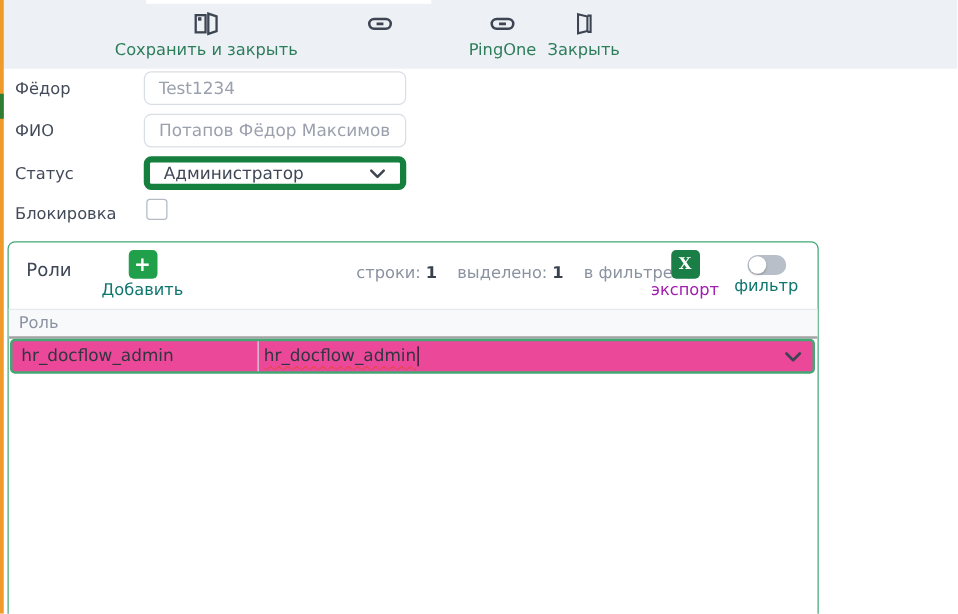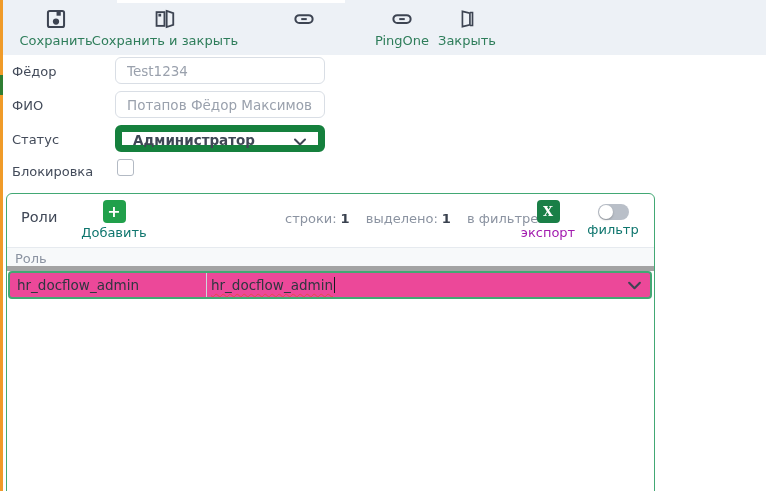--- a/index.html
+++ b/index.html
@@ -17,22 +17,22 @@
   .tbtn { position:absolute; top:7px; height:44px; display:flex; flex-direction:column;
           align-items:center; justify-content:flex-start; gap:2px; cursor:pointer; }
   .tbtn .ticon { height:24px; display:flex; align-items:center; justify-content:center; }
   .tbtn .tlabel { font-size:13px; color:#2e7d5a; white-space:nowrap; }
 
   
   .field-label { position:absolute; font-size:13px; color:#434b5a; }
   .txt-input { position:absolute; width:210px; height:27px; border:1px solid #d9dee5; border-radius:6px;
                padding:0 11px; font-size:13.5px; color:#9aa1ad; background:#fff; outline:none;
                font-family:"DejaVu Sans","Liberation Sans",sans-serif; }
-  .sel { position:absolute; width:210px; height:27px; border:7px solid #15803d; border-radius:6px;
-         background:#fff; display:flex; padding:0 11px; cursor:pointer;font-weight:bold; }
+  .sel { position:absolute; width:210px; height:27px; border:5px solid #15803d; border-radius:6px;
+         background:#fff; display:flex; align-items:center; padding:0 11px; cursor:pointer; }
   .sel .sel-text { font-size:13.5px; color:#3f4756; flex:1; }
   .checkbox { position:absolute; width:17px; height:17px; border:1.5px solid #b3bac4; border-radius:3px;
               background:#fff; cursor:pointer; }
 
   
   .roles-panel { position:absolute; left:6px; top:193px; width:649px; height:305px;
                  border:1px solid #42a874; border-radius:6px; background:#fff; }
   .panel-title { position:absolute; left:14px; top:15px; font-size:14.5px; color:#3f4756; }
   .pcol { position:absolute; top:6px; height:44px; display:flex; flex-direction:column; align-items:center;
           gap:2px; cursor:pointer; }
@@ -45,21 +45,21 @@
   .toggle { width:31px; height:16px; border-radius:8px; background:#b9bfc8; position:relative; margin-top:4px; cursor:pointer; }
   .toggle .knob { position:absolute; left:1px; top:1px; width:14px; height:14px; border-radius:50%;
                   background:#fff; box-shadow:0 1px 2px rgba(0,0,0,.25); }
 
   .stats { position:absolute; left:278px; top:17px; font-size:13px; white-space:nowrap; }
   .stats .slabel { color:#8b93a1; }
   .stats .snum { color:#39414e; font-weight:bold; margin-left:4px; }
   .stats .gap { display:inline-block; width:12px; }
 
   .grid-header { position:absolute; left:0; top:53px; width:647px; height:24px; background:#f7f9fa;
-                 border-top:1px solid #e6eaef; border-bottom:5px solid #a3a3a3;
+                 border-top:1px solid #e6eaef; border-bottom:2px solid #a3a3a3;
                  font-size:13px; color:#8b93a1; line-height:22px; padding-left:8px; }
 
   .grid-row { position:absolute; left:1px; top:77px; width:644px; height:28px; background:#ec4899;
               border:2px solid #42a874; border-radius:4px; display:flex; align-items:stretch; cursor:pointer; }
   .row-cell { width:197px; padding-left:7px; font-size:13.5px; color:#2f3640; display:flex; align-items:center;
               border-right:1px solid #cfd5dc; }
   .row-editor { flex:1; display:flex; align-items:center; padding-left:4px; position:relative; }
   .editor-text { font-size:13.5px; color:#2f3640;
                  text-decoration-line:underline; text-decoration-style:wavy;
                  text-decoration-color:#e5484d; text-decoration-thickness:1px; text-underline-offset:3px; }
@@ -70,30 +70,20 @@
 <body>
 
 <div class="app">
 
   <div class="left-border"></div>
   <div class="left-border-green"></div>
   <div class="top-notch"></div>
 
   <div class="toolbar">
 
-    <div class="tbtn" style="left:14px; width:84px;">
-      <span class="ticon">
-        <svg width="22" height="22" viewBox="0 0 24 24">
-          <rect x="3.2" y="3.2" width="17.6" height="17.6" rx="2" fill="none" stroke="#3d4452" stroke-width="2.2"></rect>
-          <rect x="12.6" y="4.2" width="4.6" height="4.2" fill="#3d4452"></rect>
-          <circle cx="12" cy="14.8" r="3.4" fill="#3d4452"></circle>
-        </svg>
-      </span>
-      <span class="tlabel">Сохранить</span>
-    </div>
 
     <div class="tbtn" style="left:104px; width:122px;">
       <span class="ticon">
         <svg width="22" height="22" viewBox="0 0 24 24">
           <rect x="2.8" y="4.5" width="8.6" height="15" fill="none" stroke="#3d4452" stroke-width="2"></rect>
           <rect x="4.8" y="6.3" width="3" height="3" fill="#3d4452"></rect>
           <path d="M13.8 3.2 L21 5.6 V18.4 L13.8 20.8 Z" fill="none" stroke="#3d4452" stroke-width="2"></path>
         </svg>
       </span>
       <span class="tlabel">Сохранить и закрыть</span>

